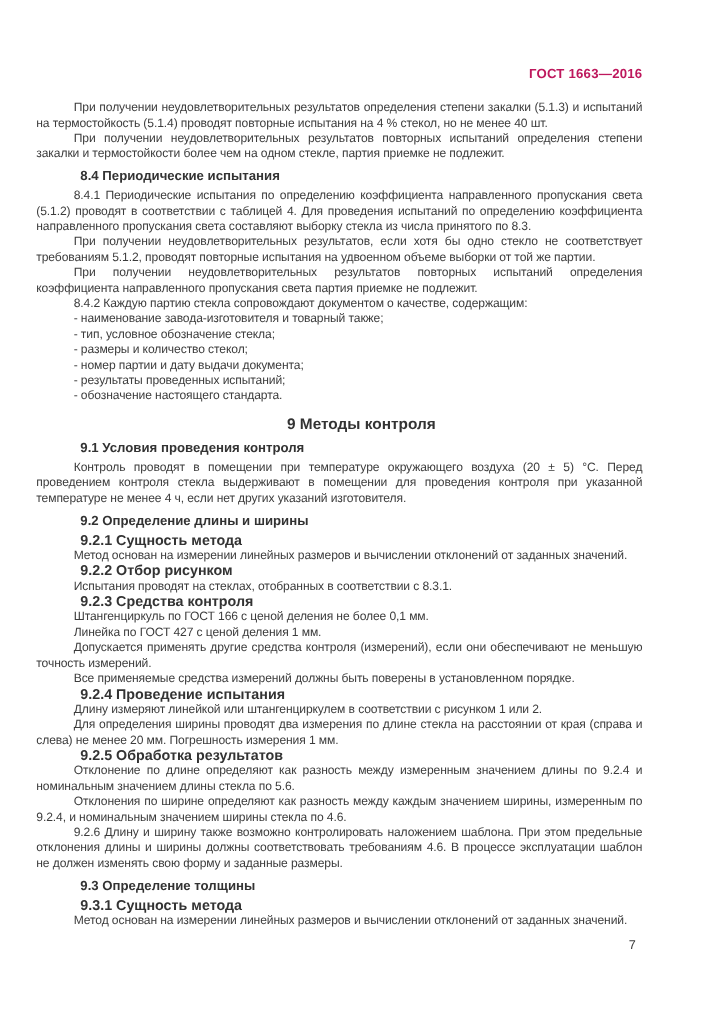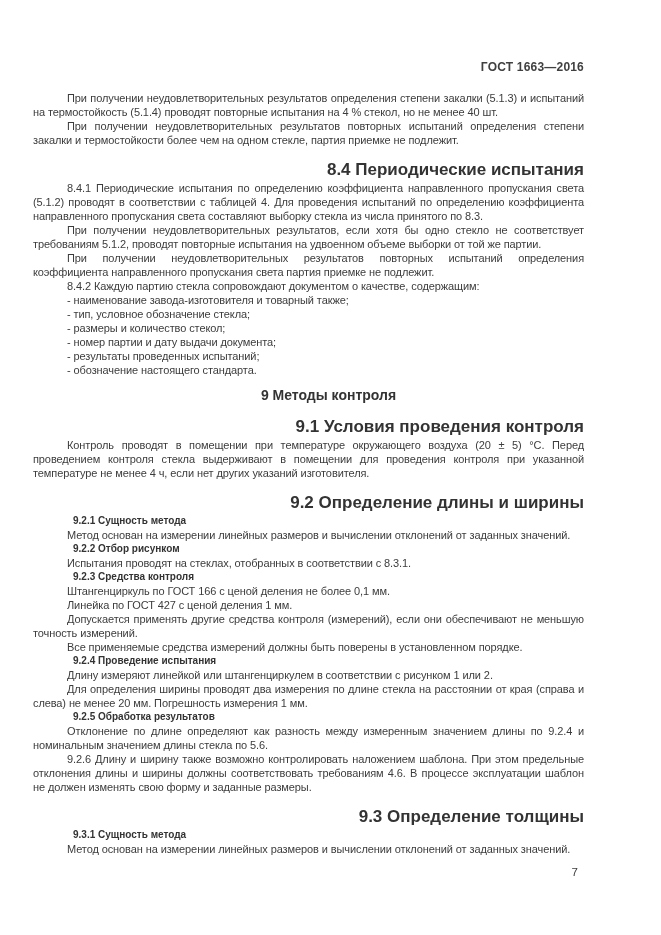--- a/index.html
+++ b/index.html
@@ -24,51 +24,51 @@
     top: 60px;
     width: 551px;
   }
   .doc-code {
     margin: 0 0 17px 0;
     font-size: 12px;
     line-height: 14px;
     font-weight: 700;
     text-align: right;
     letter-spacing: 0.2px;
-    color: #404040;
+    color: #be185d;
   }
   .para {
     margin: 0;
     font-size: 11px;
     line-height: 14px;
     text-align: justify;
     text-indent: 34px;
     letter-spacing: -0.1px;
   }
   .h1 {
     margin: 9px 0 6px 0;
     font-size: 14px;
     line-height: 18px;
     font-weight: 700;
     text-indent: 40px;
     text-align: center;
     color: #333333;
   }
   .h2 {
-    margin: 16px 0 4px 0;
-    font-size: 17px;
+    margin: 6px 0 4px 0;
+    font-size: 12px;
     line-height: 14px;
     font-weight: 700;
     text-indent: 40px;
-    text-align: right;
+    text-align: left;
     color: #333333;
   }
   .h3 {
     margin: 0;
-    font-size: 10px;
+    font-size: 13px;
     line-height: 14px;
     font-weight: 700;
     text-indent: 40px;
     text-align: left;
     color: #333333;
   }
   .h3.sp { margin-top: 4px; }
   .page-number {
     margin: 9px 6px 0 0;
     font-size: 11.5px;
@@ -119,20 +119,21 @@
     <p class="para">Линейка по ГОСТ 427 с ценой деления 1 мм.</p>
     <p class="para">Допускается применять другие средства контроля (измерений), если они обеспечивают не меньшую точность измерений.</p>
     <p class="para">Все применяемые средства измерений должны быть поверены в установленном порядке.</p>
 
     <p class="h3">9.2.4 Проведение испытания</p>
     <p class="para">Длину измеряют линейкой или штангенциркулем в соответствии с рисунком 1 или 2.</p>
     <p class="para">Для определения ширины проводят два измерения по длине стекла на расстоянии от края (справа и слева) не менее 20 мм. Погрешность измерения 1 мм.</p>
 
     <p class="h3">9.2.5 Обработка результатов</p>
     <p class="para">Отклонение по длине определяют как разность между измеренным значением длины по 9.2.4 и номинальным значением длины стекла по 5.6.</p>
+    <p class="para">Отклонения по ширине определяют как разность между каждым значением ширины, измеренным по 9.2.4, и номинальным значением ширины стекла по 4.6.</p>
     <p class="para">9.2.6 Длину и ширину также возможно контролировать наложением шаблона. При этом предельные отклонения длины и ширины должны соответствовать требованиям 4.6. В процессе эксплуатации шаблон не должен изменять свою форму и заданные размеры.</p>
 
     <p class="h2">9.3 Определение толщины</p>
 
     <p class="h3 sp">9.3.1 Сущность метода</p>
     <p class="para">Метод основан на измерении линейных размеров и вычислении отклонений от заданных значений.</p>
 
     <p class="page-number">7</p>
 
   </div>

